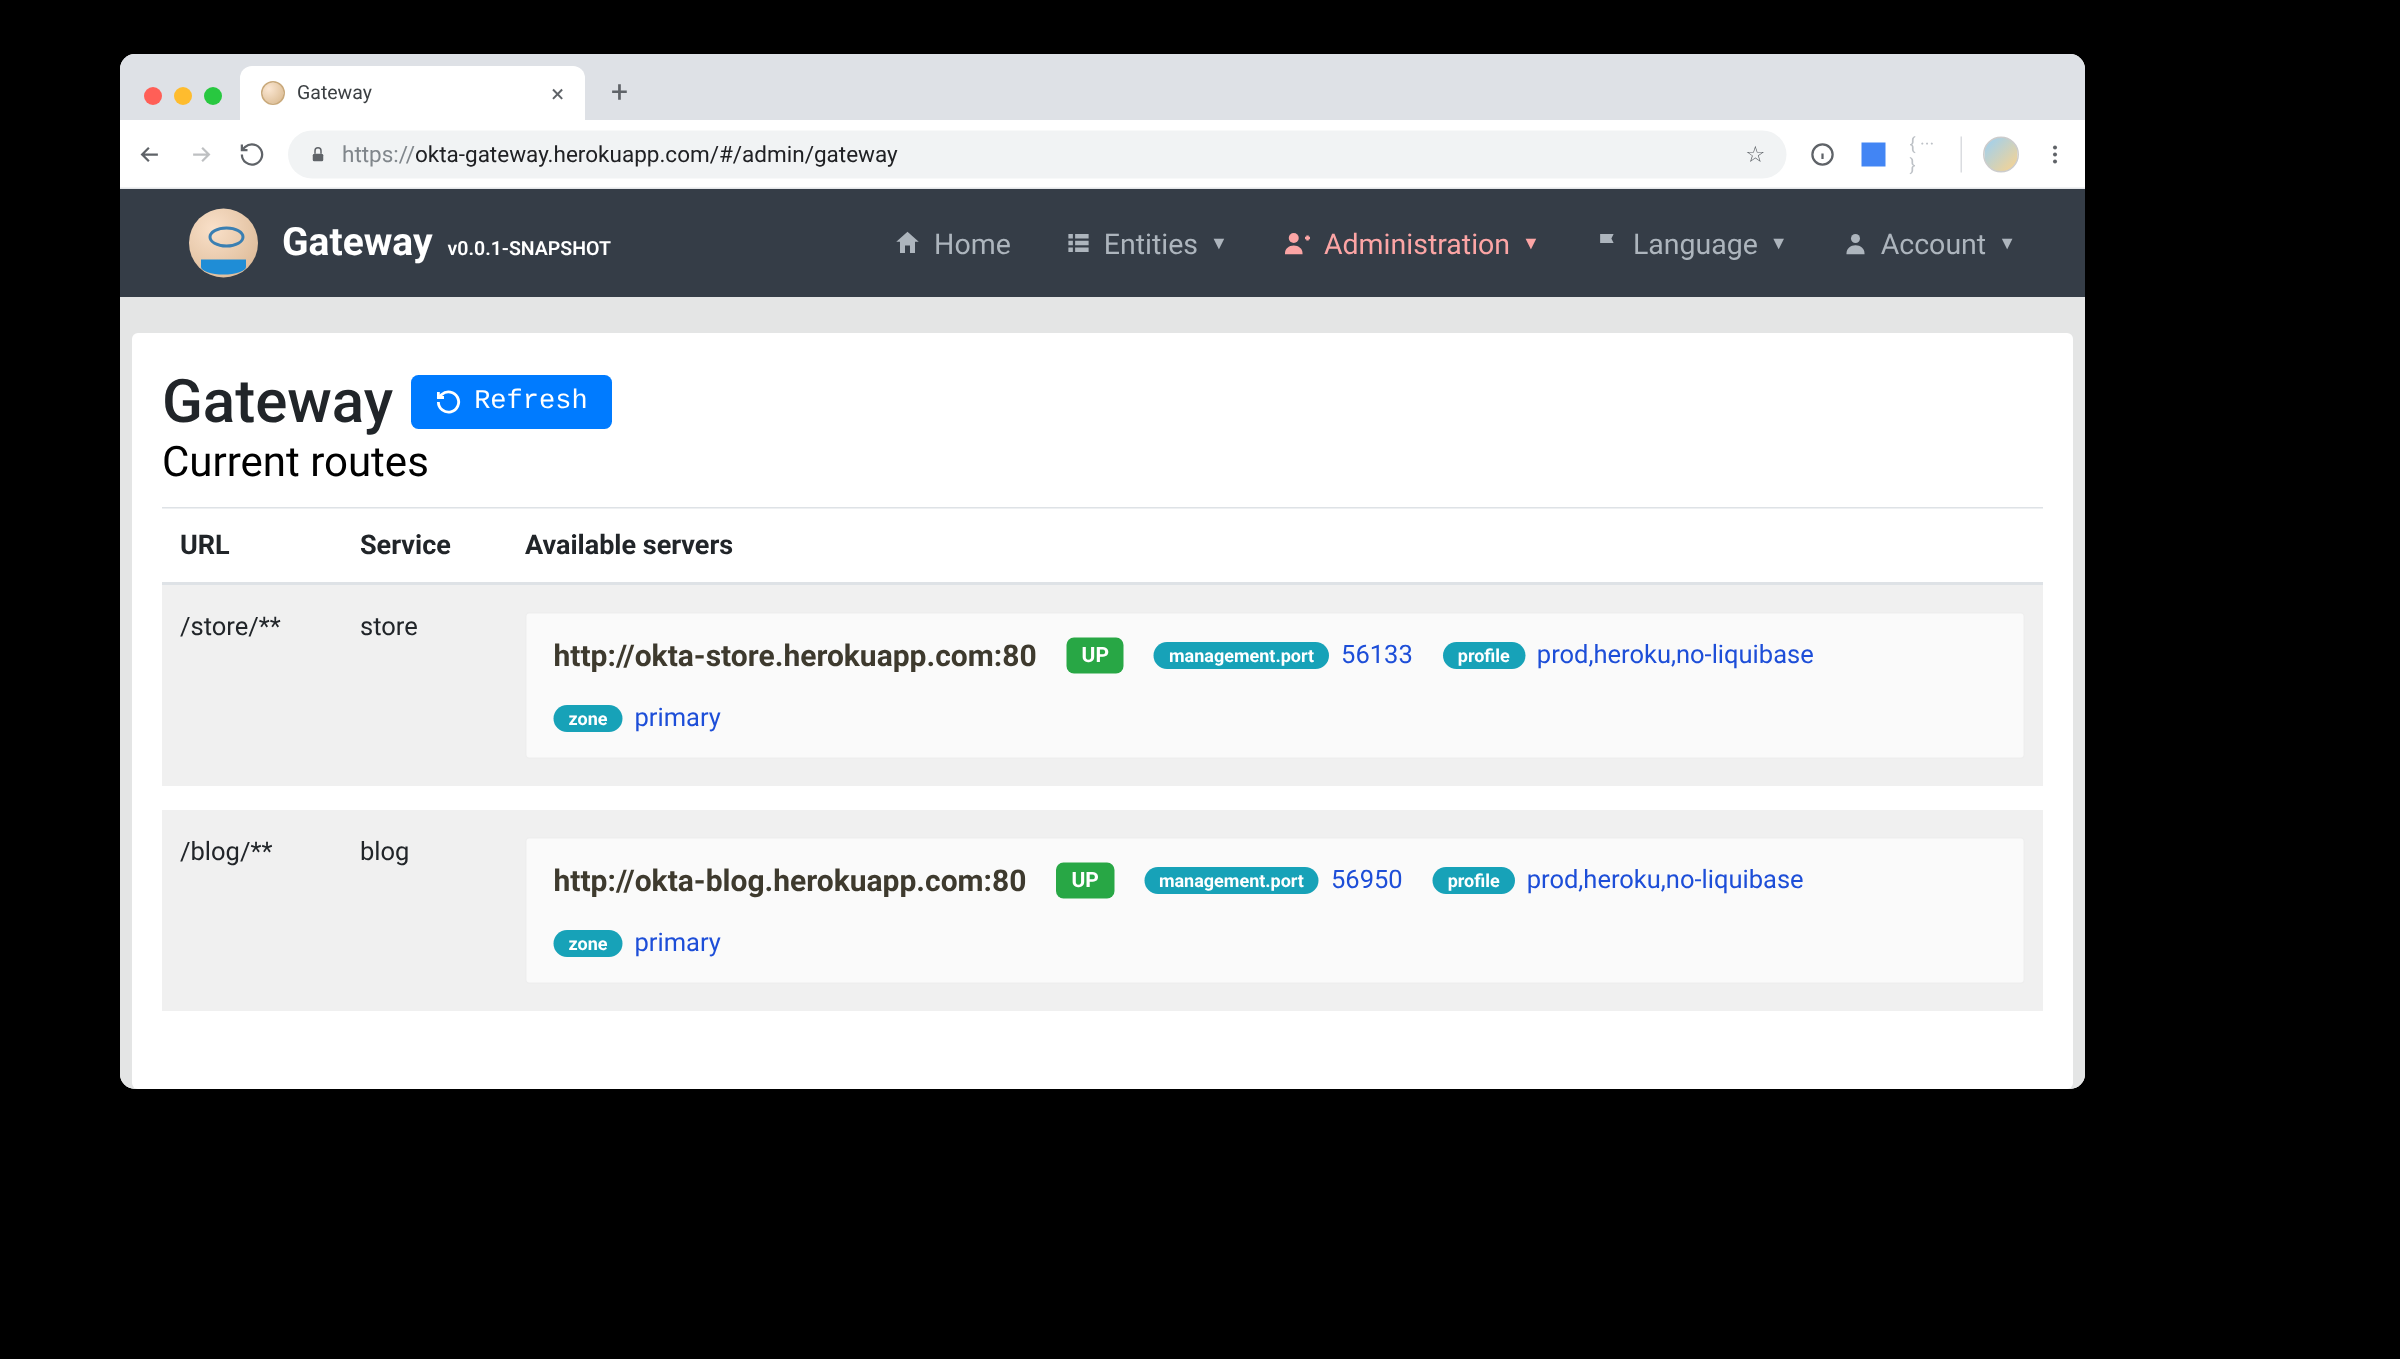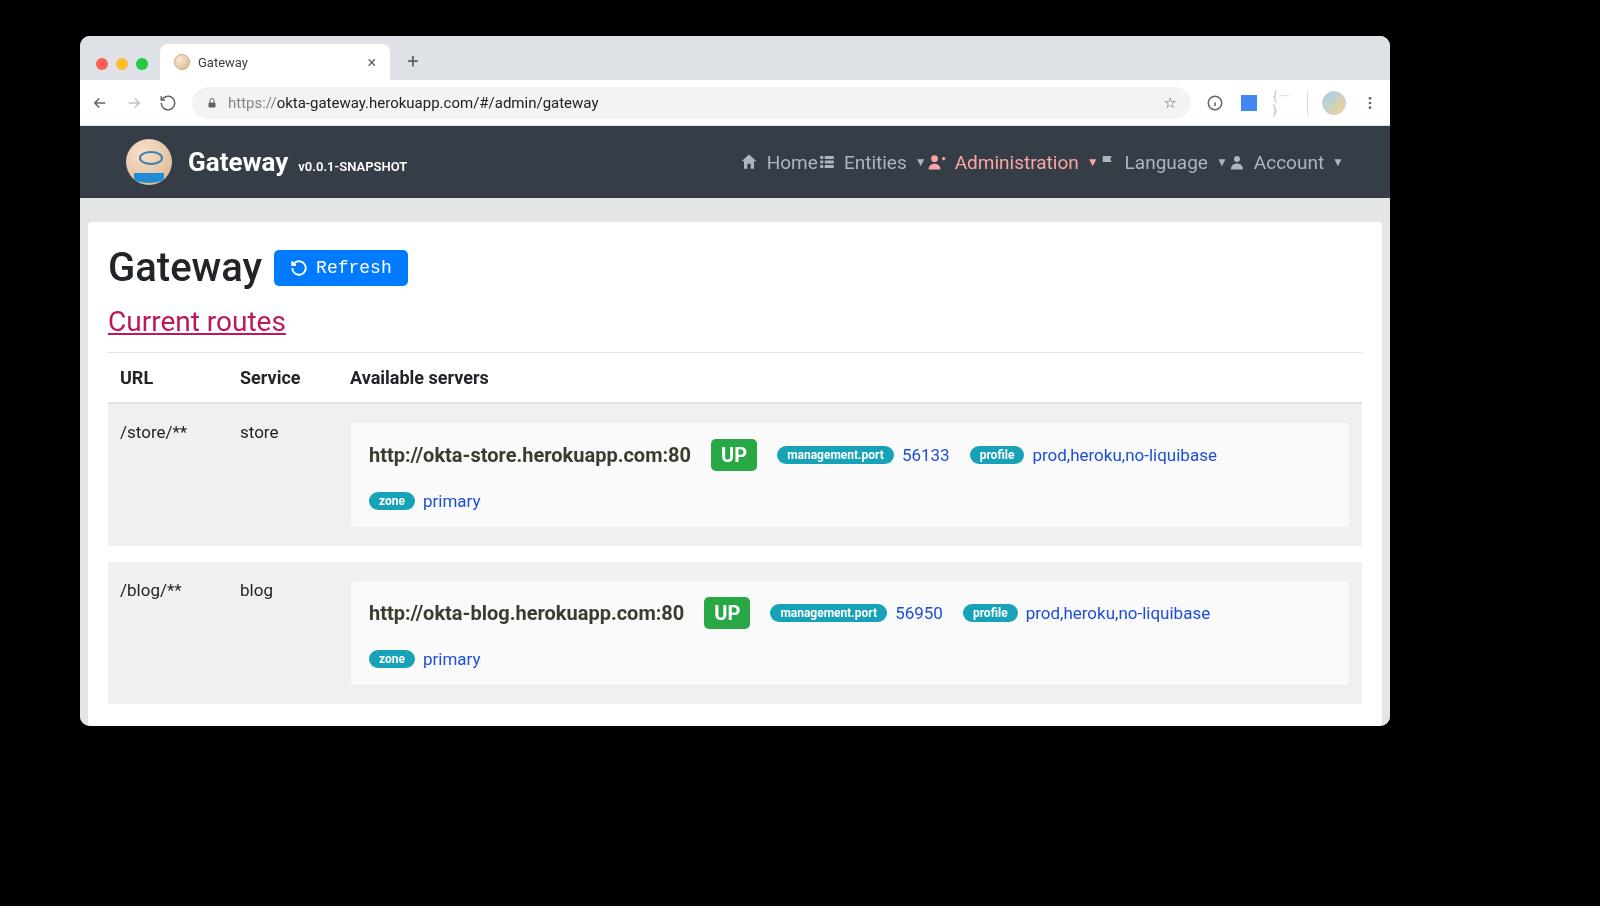--- a/index.html
+++ b/index.html
@@ -155,20 +155,21 @@
     font-weight: 700;
   }
   .brand-version {
     font-size: 13px;
     font-weight: 600;
     margin-left: 6px;
   }
   .nav-items {
     margin-left: auto;
     display: flex;
+    gap: 36px;
     align-items: center;
     text-align: right;
   }
   .nav-item {
     color: #adb5bd;
     font-size: 19px;
     font-weight: 400;
     display: flex;
     align-items: center;
     gap: 8px;
@@ -202,24 +203,22 @@
     border-radius: 5px;
     padding: 8px 16px;
     font-size: 18px;
     display: inline-flex;
     align-items: center;
     gap: 8px;
     font-family: Liberation Mono, monospace;
   }
   .subtitle {
     font-size: 28px;
-    color: #be185d;
-    margin-top: 14px;
+    color: #000000;
     font-weight: 400;
-    text-decoration: underline;
   }
   table.routes {
     width: 100%;
     margin-top: 14px;
     border-collapse: collapse;
     font-size: 17px;
   }
   .routes thead th {
     text-align: left;
     padding: 14px 12px;
@@ -250,21 +249,21 @@
     font-weight: 700;
     color: #3e3a2e;
     font-size: 20px;
   }
   .badge-up {
     background: #28a745;
     color: #fff;
     font-weight: 700;
     border-radius: 5px;
     padding: 4px 10px;
-    font-size: 20px;
+    font-size: 14px;
   }
   .meta-group { display: flex; align-items: center; gap: 8px; justify-content: center; }
   .pill {
     background: #17a2b8;
     color: #fff;
     border-radius: 10px;
     padding: 2px 10px;
     font-size: 12px;
     font-weight: 700;
   }

